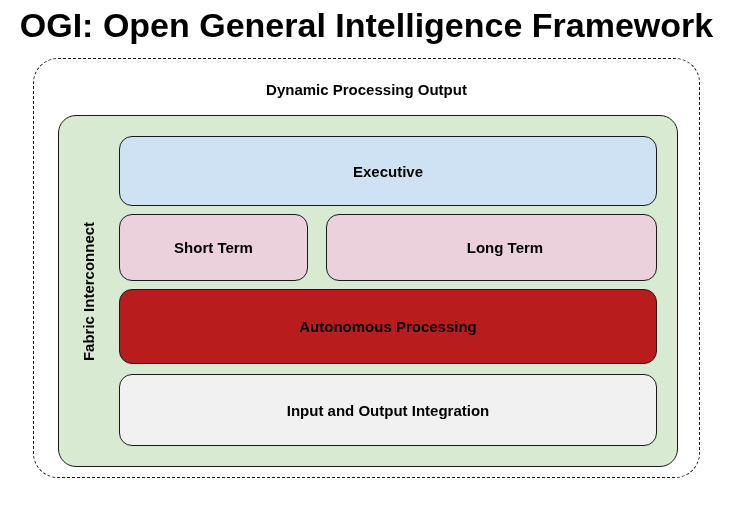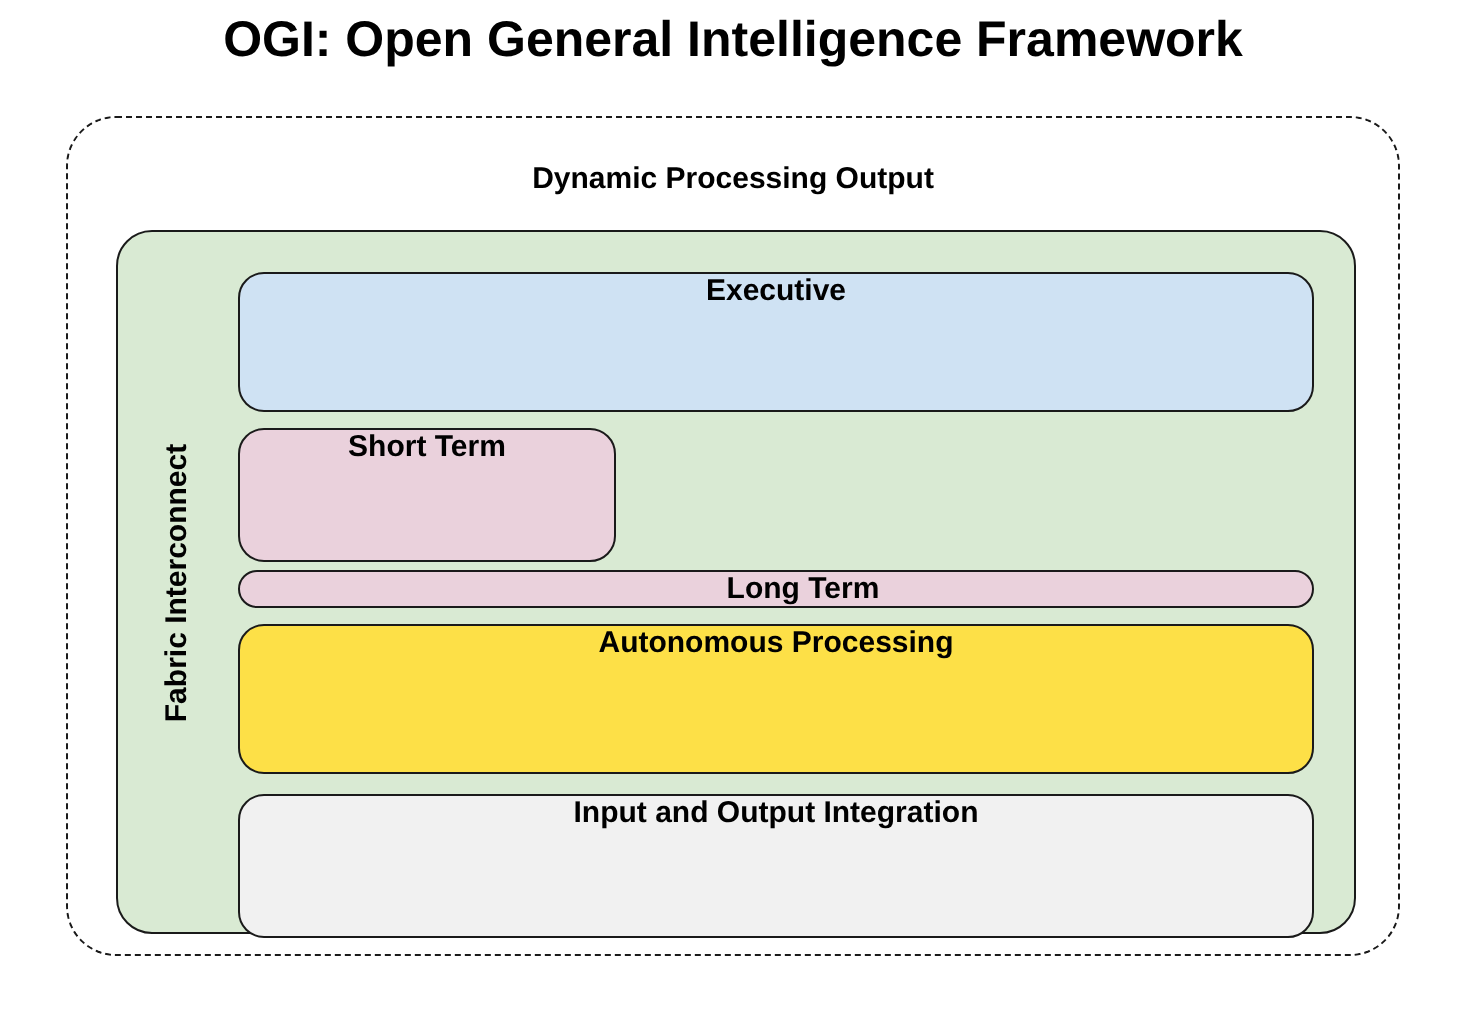--- a/index.html
+++ b/index.html
@@ -16,21 +16,21 @@
     background: #ffffff;
     overflow: hidden;
   }
   .title {
     position: absolute;
     top: 6px;
     left: 0;
     width: 733px;
     margin: 0;
     text-align: center;
-    font-size: 25px;
+    font-size: 34px;
     font-weight: bold;
     letter-spacing: 0px;
   }
   .dpc {
     position: absolute;
     left: 33px;
     top: 58px;
     width: 667px;
     height: 420px;
     box-sizing: border-box;
@@ -80,27 +80,28 @@
     top: 20px;
     width: 538px;
     display: flex;
     flex-direction: column;
   }
   .block {
     box-sizing: border-box;
     border: 1.2px solid #1a1a1a;
     border-radius: 13px;
     display: flex;
+    align-items: center;
     justify-content: center;
     font-size: 15px;
     font-weight: bold;
     text-align: center;
   }
   .block-executive   { height: 70px; margin-bottom: 8px; }
-  .memory-row        { display: flex; gap: 4px; margin-bottom: 8px; flex-direction: column; }
+  .memory-row        { display: flex; gap: 18px; margin-bottom: 8px; }
   .block-short-term  { height: 67px; width: 189px; }
   .block-long-term   { height: 67px; flex: 1; padding-left: 27px; }
   .block-autonomous  { height: 75px; margin-bottom: 10px; }
   .block-io          { height: 72px; }
 </style>
 </head>
 <body>
 
 <div class="page">
 
@@ -124,21 +125,21 @@
 
         <div class="memory-row">
           <div class="block block-short-term" style="background: rgb(234, 209, 220);">
             <span>Short Term</span>
           </div>
           <div class="block block-long-term" style="background: rgb(234, 209, 220);">
             <span>Long Term</span>
           </div>
         </div>
 
-        <div class="block block-autonomous" style="background: #fde047;">
+        <div class="block block-autonomous" style="background: #b91c1c;">
           <span>Autonomous Processing</span>
         </div>
 
         <div class="block block-io" style="background: rgb(241, 241, 241);">
           <span>Input and Output Integration</span>
         </div>
 
       </div>
     </div>
   </div>

